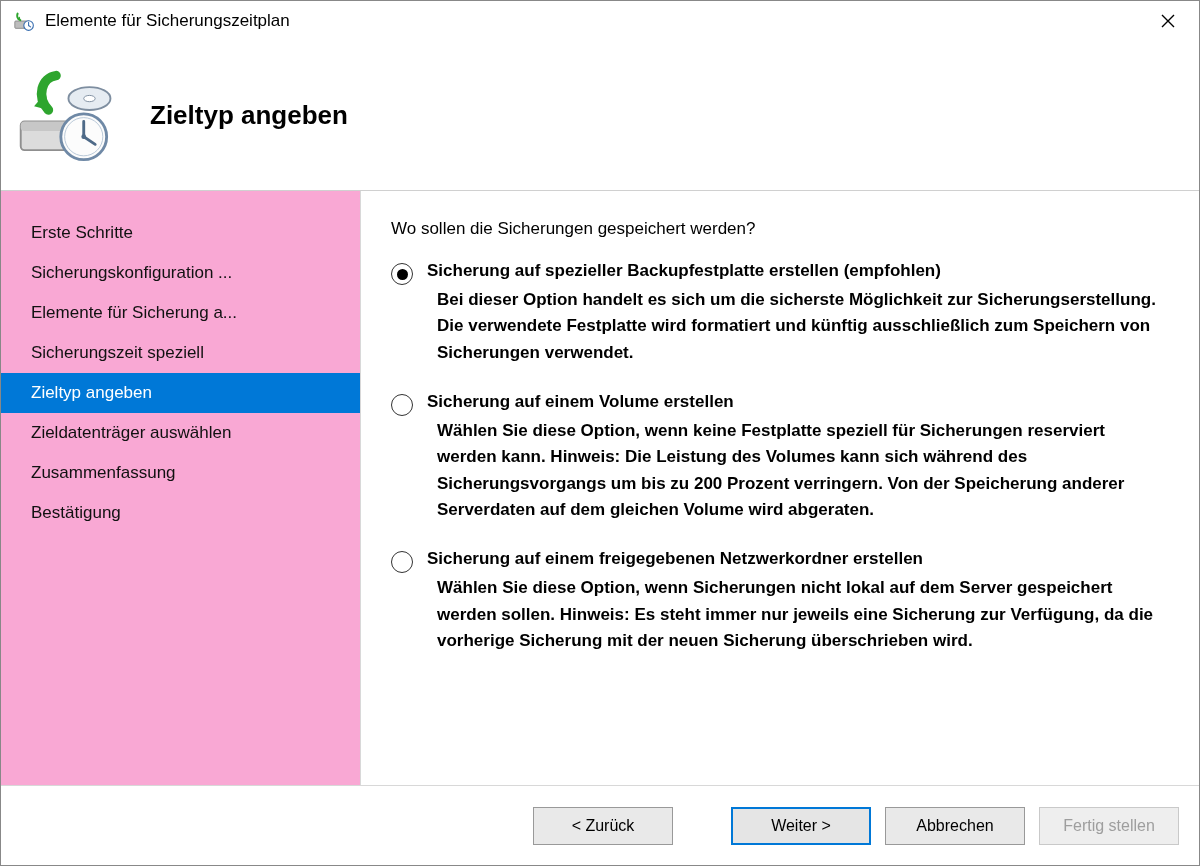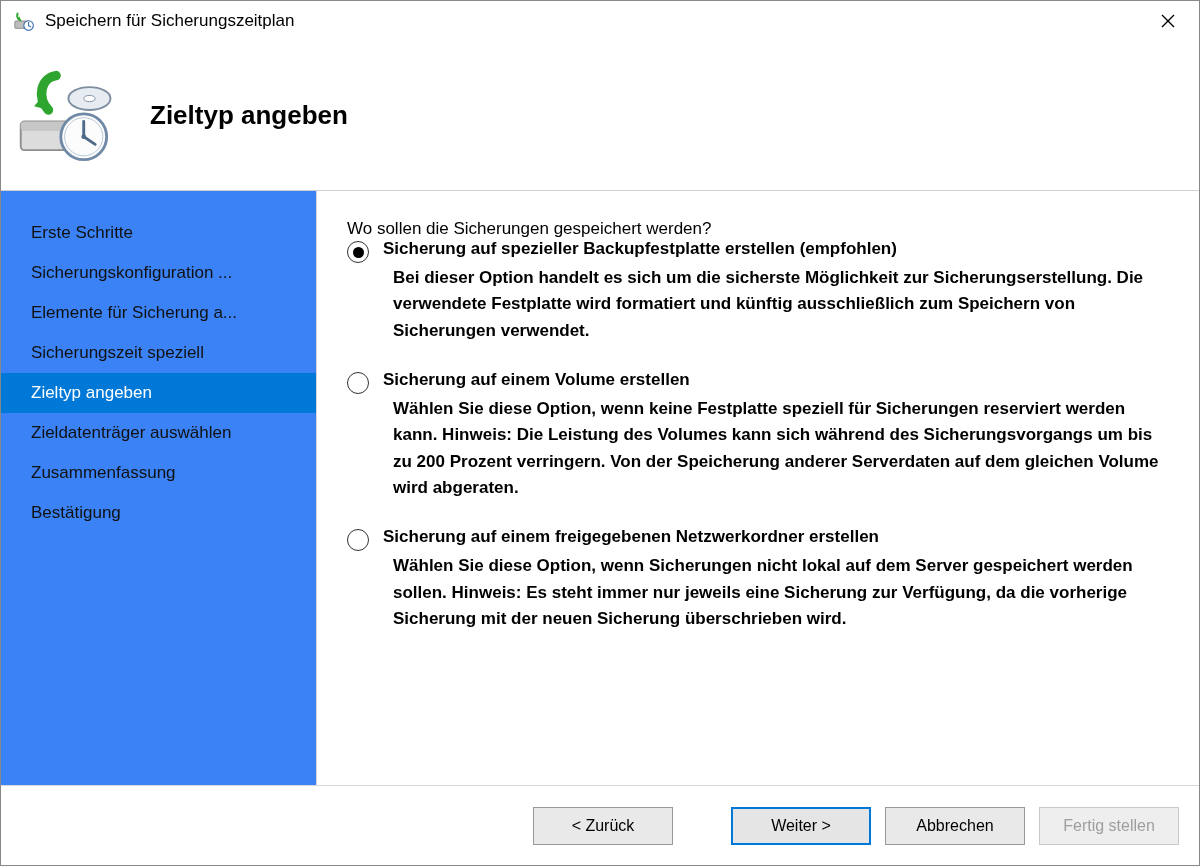--- a/index.html
+++ b/index.html
@@ -64,22 +64,22 @@
     color: #000;
   }
 
   
   .body {
     flex: 1;
     display: flex;
     min-height: 0;
   }
   .sidebar {
-    width: 316px;
-    background: #3b82f6;
+    width: 360px;
+    background: #f9a8d4;
     border-right: 1px solid #d8d8d8;
     padding-top: 22px;
   }
   .sidebar-item {
     padding: 10px 14px 10px 30px;
     font-size: 17px;
     color: #111;
     white-space: nowrap;
     overflow: hidden;
     text-overflow: ellipsis;
@@ -90,20 +90,21 @@
   }
 
   .content {
     flex: 1;
     padding: 28px 30px 20px 30px;
     background: #fff;
     overflow: auto;
   }
   .question {
     font-size: 17px;
+    margin-bottom: 22px;
   }
   .option {
     display: flex;
     align-items: flex-start;
     margin-bottom: 26px;
     font-weight: bold;
   }
   .radio {
     width: 22px; height: 22px;
     border: 1.5px solid #333;
@@ -173,21 +174,21 @@
   <div class="titlebar">
     <span class="icon">
       <svg viewBox="0 0 24 24">
         <rect x="2" y="12" width="16" height="8" rx="1" fill="#bdbdbd" stroke="#888"></rect>
         <circle cx="17" cy="17" r="5.2" fill="#fff" stroke="#3a6fb0" stroke-width="1.2"></circle>
         <path d="M17 13.5 V17 L19.2 18.4" stroke="#3a6fb0" stroke-width="1.2" fill="none" stroke-linecap="round"></path>
         <path d="M5 4 C5 4 3 9 8 11" stroke="#2ea52e" stroke-width="2.2" fill="none" stroke-linecap="round"></path>
         <path d="M8 11 L4.5 10 L7.5 7 Z" fill="#2ea52e"></path>
       </svg>
     </span>
-    <span class="titlebar-title">Speichern für Sicherungszeitplan</span>
+    <span class="titlebar-title">Elemente für Sicherungszeitplan</span>
     <span class="close-btn">
       <svg viewBox="0 0 14 14">
           <path d="M1 1 L13 13 M13 1 L1 13" stroke="#000" stroke-width="1.4"></path>
         </svg>
     </span>
   </div>
 
   <div class="header-band">
     <span class="big-icon">
       <svg viewBox="0 0 110 100">

